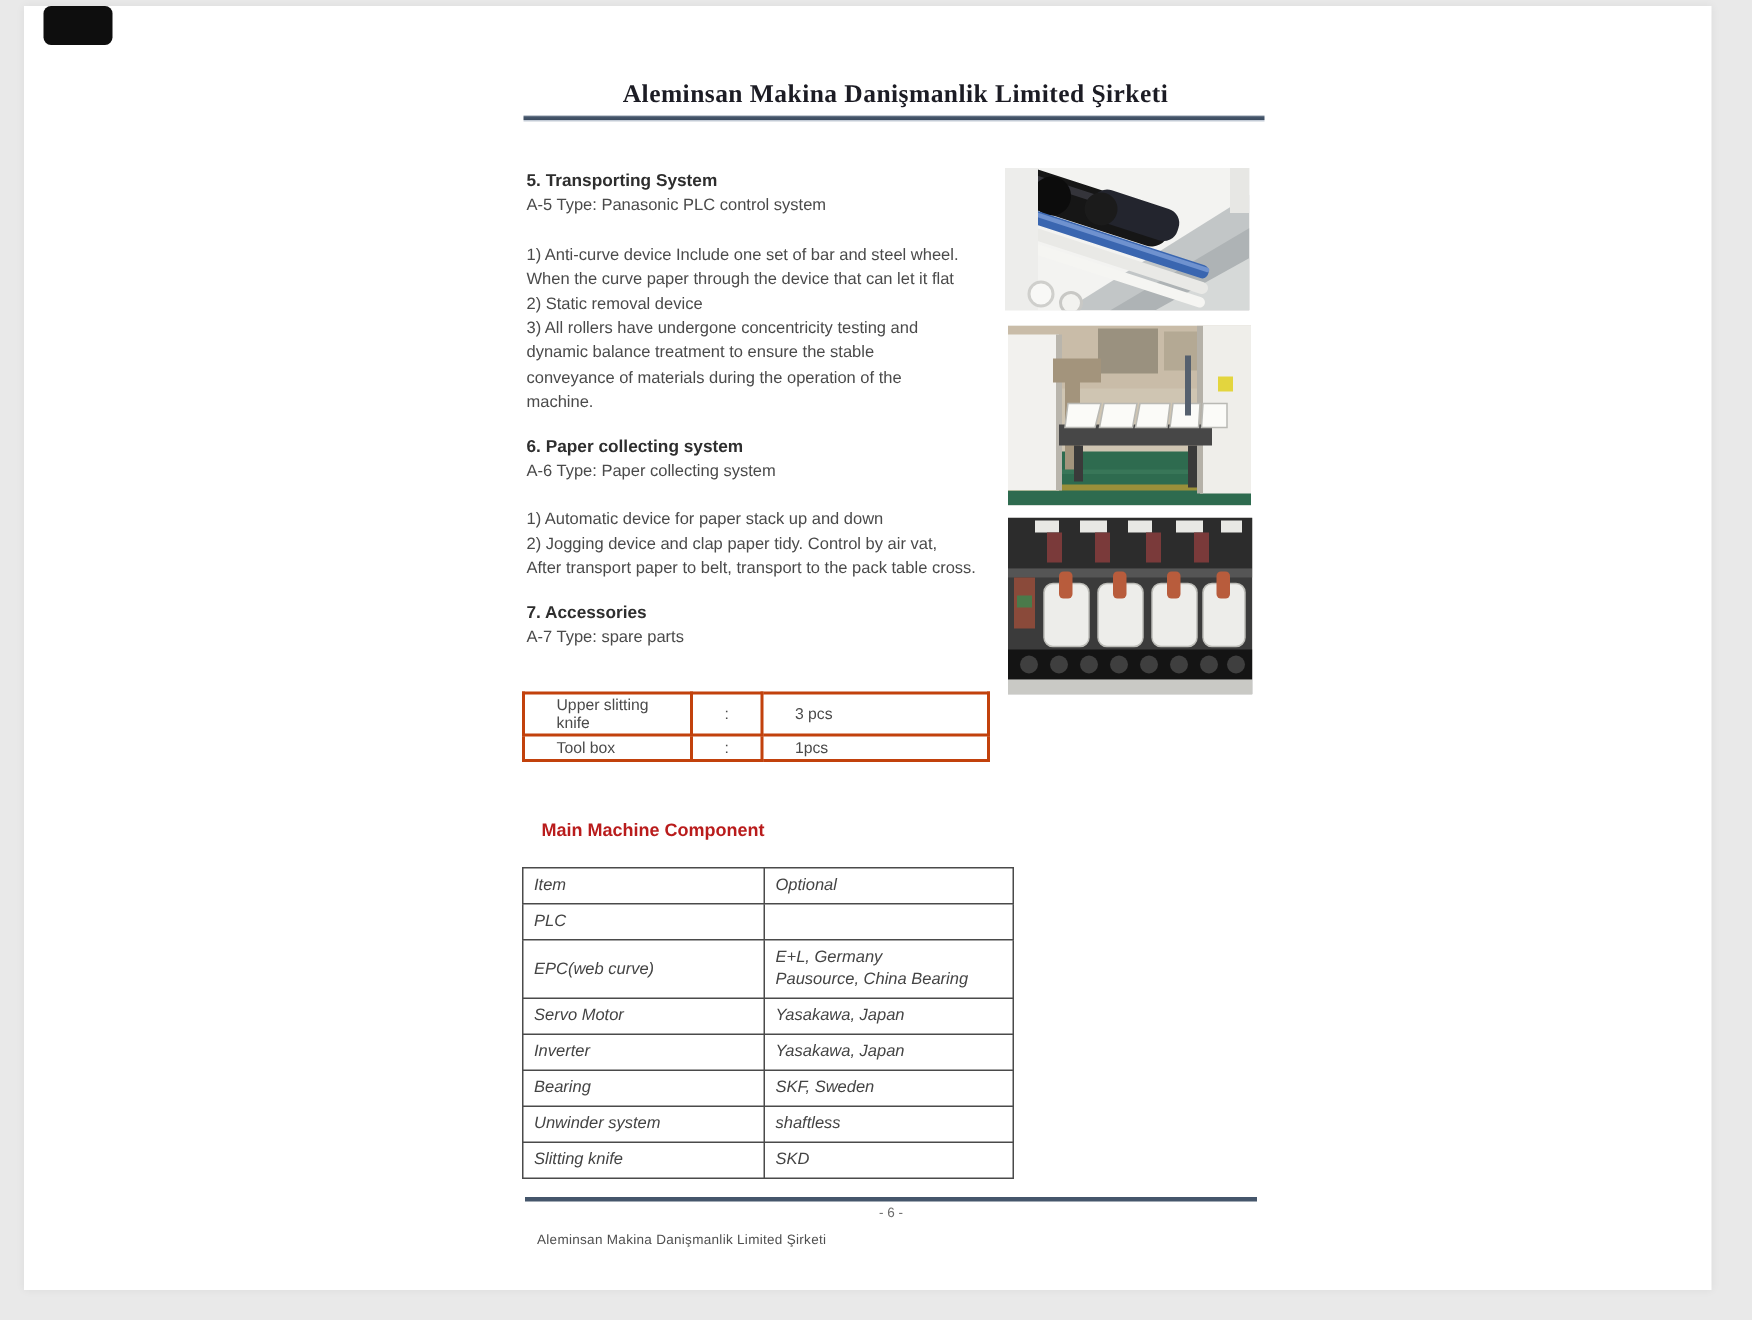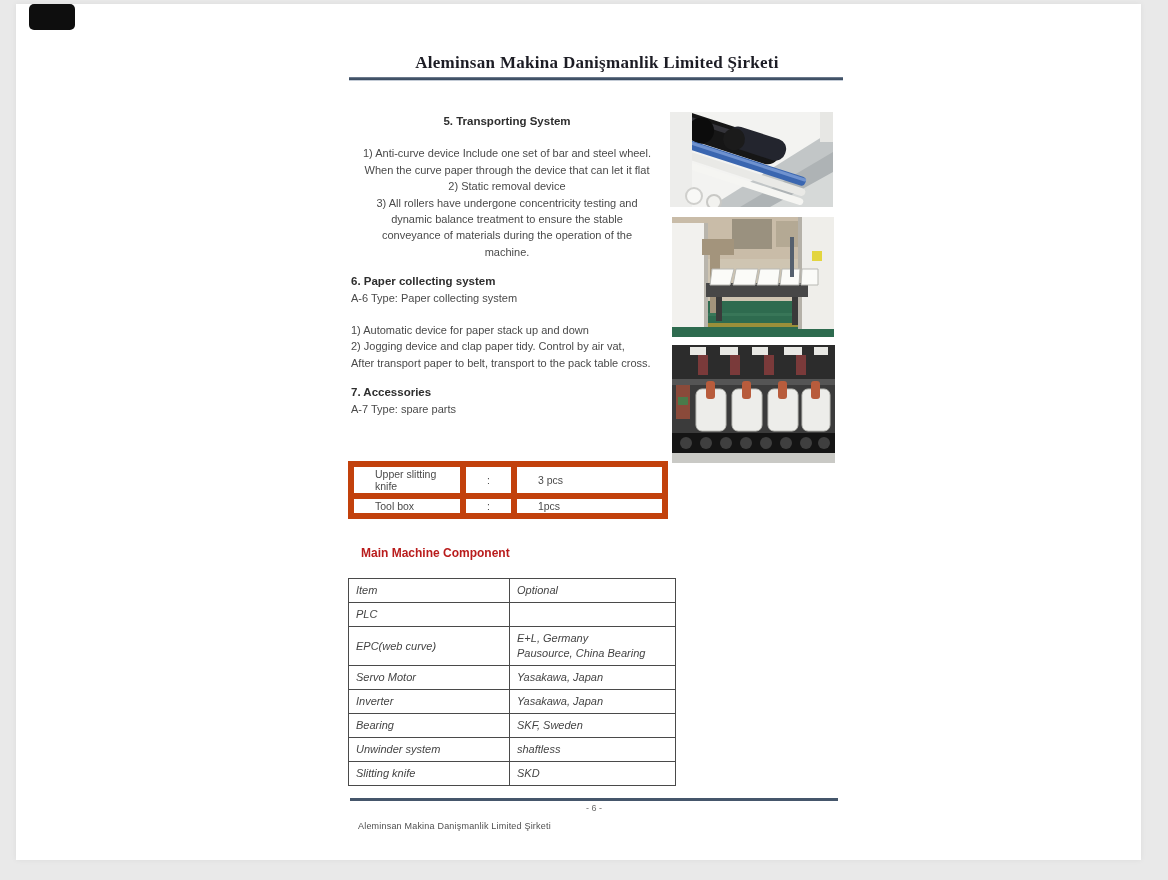--- a/index.html
+++ b/index.html
@@ -38,33 +38,33 @@
     border-bottom: 1px solid #c3cbd6;
   }
 
   
   .text-column {
     position: absolute; left: 351px; top: 113px; width: 312px;
     font-size: 11px; line-height: 16.4px; color: #4a4a4a;
     filter: blur(0.35px);
   }
   .section { margin-top: 13px; }
-  .section:first-child { margin-top: 0; text-align: center; }
+  .section:first-child { margin-top: 0; }
   .sec-heading { font-weight: bold; color: #2e2e2e; font-size: 11.5px; }
   .paragraph { margin-top: 16px; }
 
   
   .acc-table {
     position: absolute; left: 348px; top: 461px;
     border-collapse: collapse;
     font-size: 10.5px; color: #4a4a4a;
     filter: blur(0.3px);
   }
   .acc-table td {
-    border: 6px solid #c2410c;
+    border: 2px solid #c2410c;
     padding: 1px 21px; height: 17px;
     vertical-align: middle; background: #fff;
   }
   .acc-table td.c-item { width: 112px; }
   .acc-table td.c-sep  { width: 18px; text-align: center; }
   .acc-table td.c-qty  { width: 151px; }
 
   
   .comp-title {
     position: absolute; left: 361px; top: 546px;
@@ -119,20 +119,21 @@
 <div class="canvas">
   <div class="doc-page"></div>
   <div class="corner-box"></div>
 
   <div class="doc-title">Aleminsan Makina Danişmanlik Limited Şirketi</div>
   <div class="header-rule"></div>
 
   <div class="text-column">
       <div class="section">
         <div class="sec-heading">5. Transporting System</div>
+        <div class="sec-line">A-5 Type: Panasonic PLC control system</div>
         <div class="paragraph">
           <div class="sec-line">1) Anti-curve device Include one set of bar and steel wheel.</div>
           <div class="sec-line">When the curve paper through the device that can let it flat</div>
           <div class="sec-line">2)  Static removal device</div>
           <div class="sec-line">3) All rollers have undergone concentricity testing and</div>
           <div class="sec-line">dynamic balance treatment to ensure the stable</div>
           <div class="sec-line">conveyance of materials during the operation of the</div>
           <div class="sec-line">machine.</div>
         </div>
       </div>

